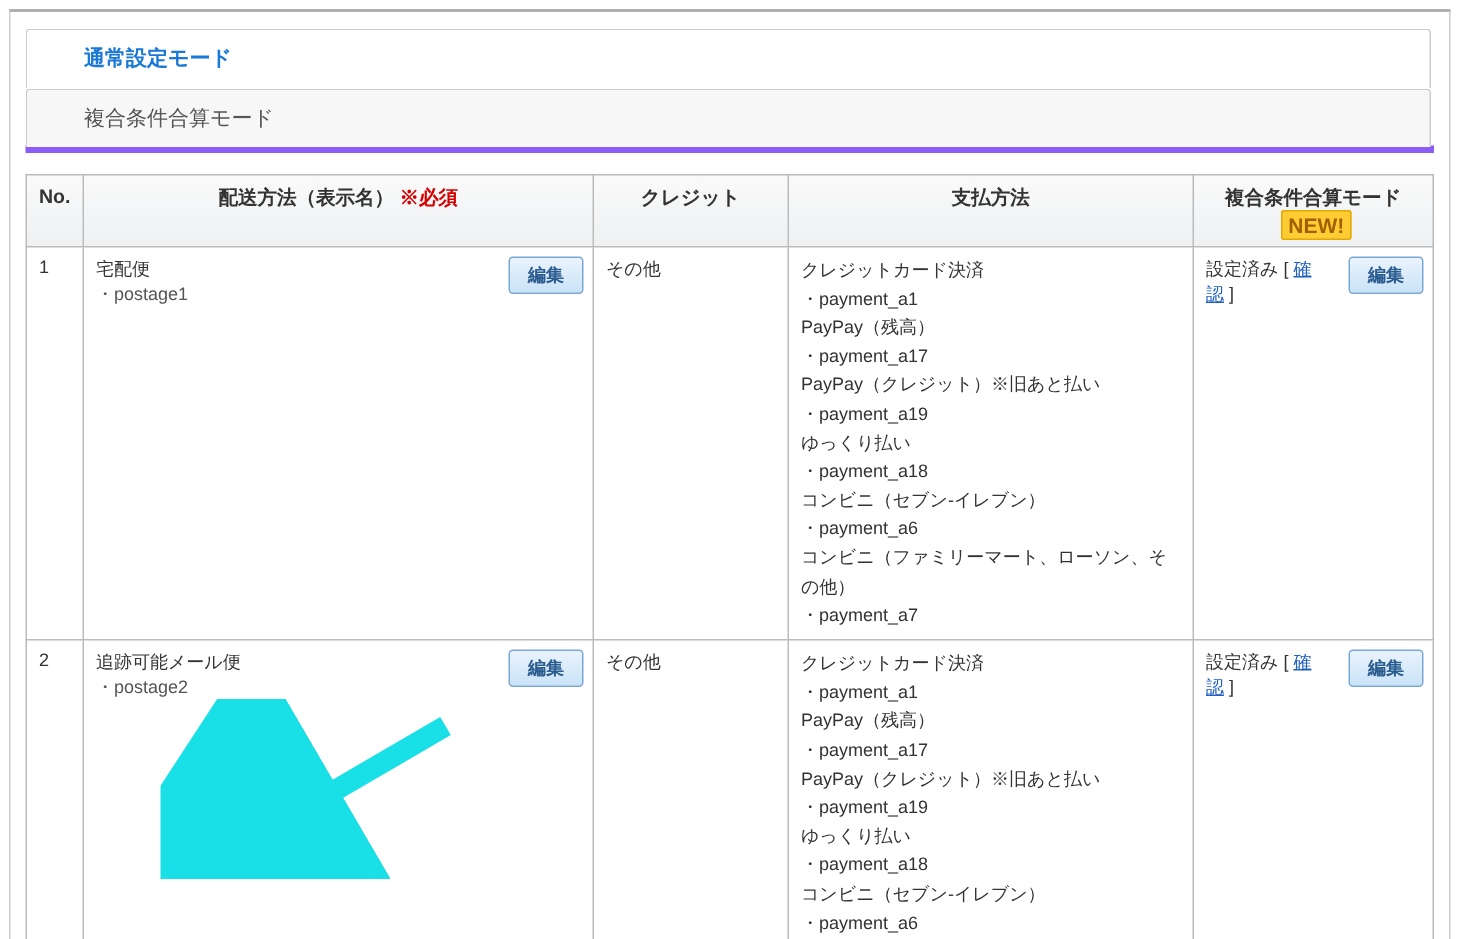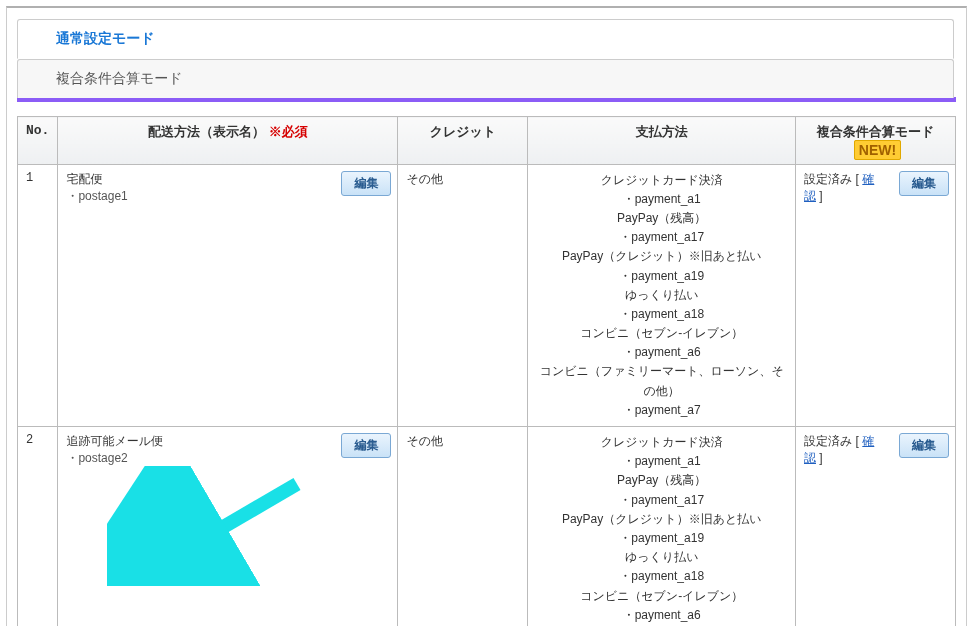--- a/index.html
+++ b/index.html
@@ -88,23 +88,23 @@
       padding: 3px 12px;
       border-radius: 3px;
       cursor: pointer;
       font-weight: bold;
     }
     .method-cell { position: relative; padding-right: 70px !important; }
     .method-cell .btn { position: absolute; right: 6px; top: 6px; }
     .schedule-cell { position: relative; padding-right: 70px !important; }
     .schedule-cell .btn { position: absolute; right: 6px; top: 6px; }
     .link { color: #2060c0; text-decoration: underline; cursor: pointer; }
-    .pay-line { line-height: 1.6; text-align: center; }
+    .pay-line { line-height: 1.6; }
     .sub { color: #555; }
-    .row-num { text-align: left; color: #333; width: 30px; font-family: Liberation Mono, monospace; }
+    .row-num { text-align: left; color: #333; width: 30px; }
     .col-method { width: 340px; }
     .col-company { width: 130px; }
     .col-schedule { width: 160px; }
     .arrow-container {
       position: absolute;
       pointer-events: none;
       z-index: 10;
     }
   </style>
 </head>

